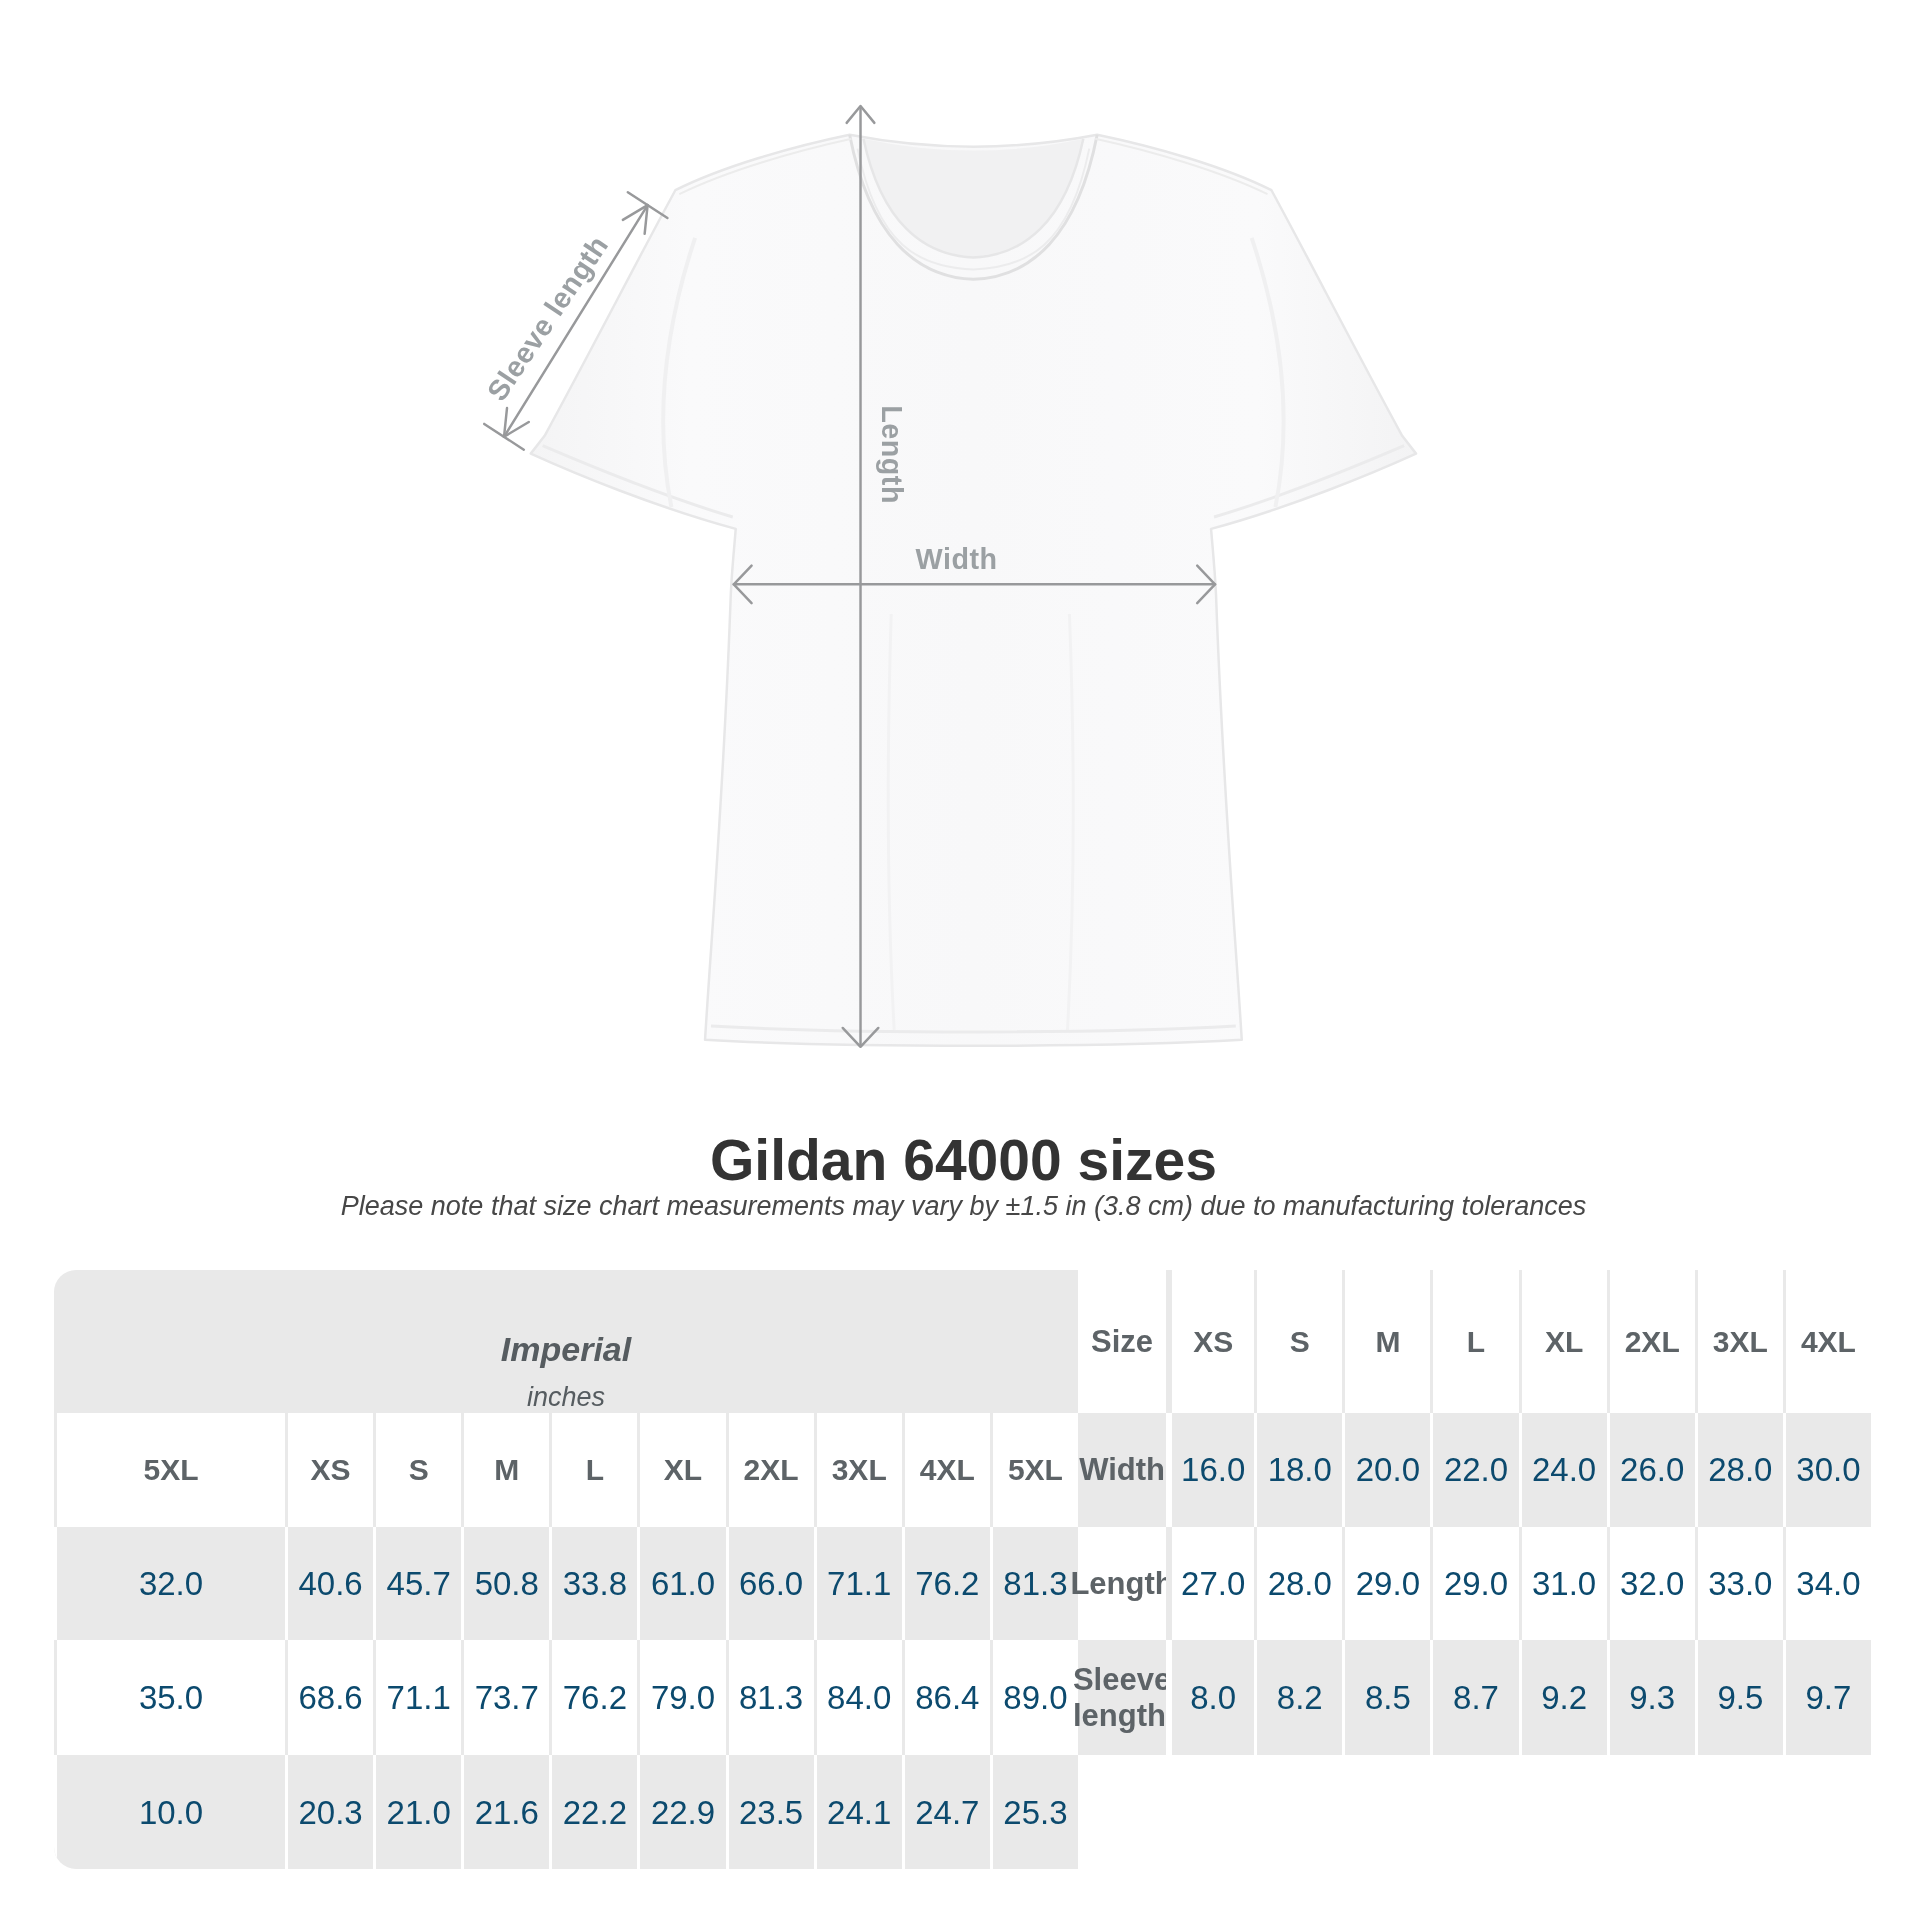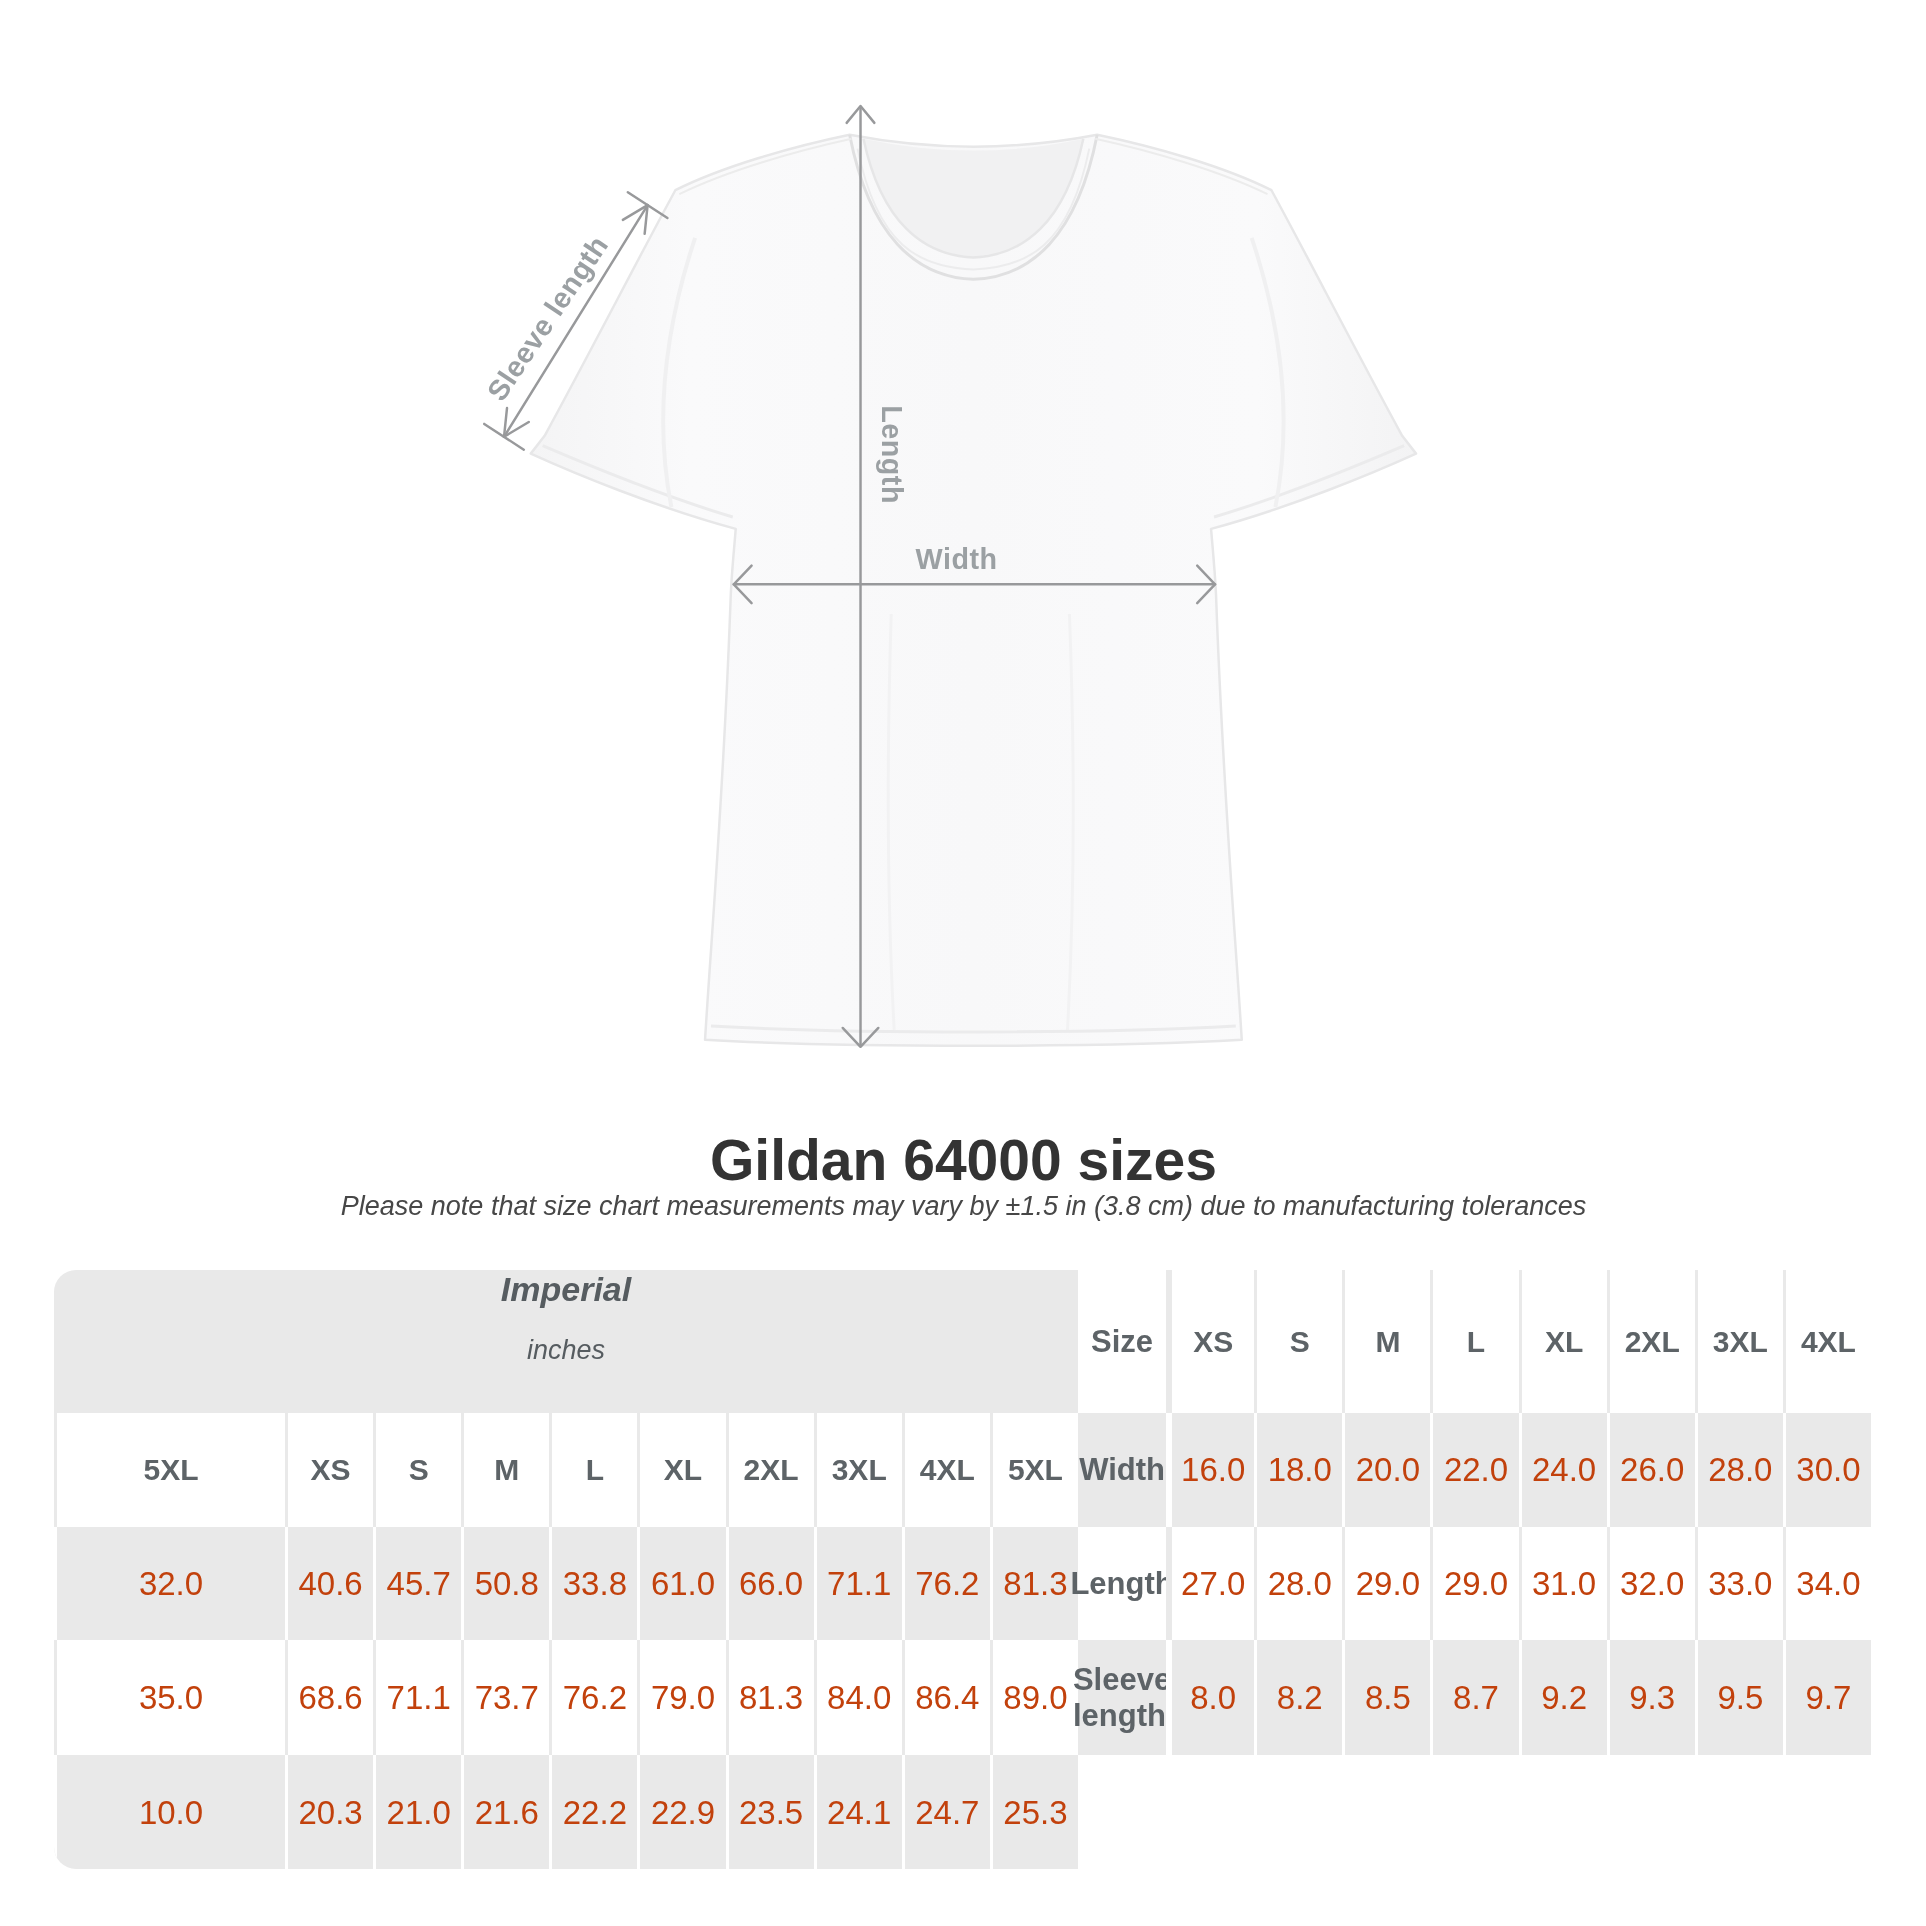--- a/index.html
+++ b/index.html
@@ -15,23 +15,23 @@
   .tbl{position:absolute;left:54px;top:1270px;width:1817px;height:599px;border-radius:22px;
        overflow:hidden;display:grid;grid-template-columns:231px repeat(18,1fr);
        grid-template-rows:143px 114px 113px 115px 115px;}
   .cell{display:flex;align-items:center;justify-content:center;min-width:0;}
   .rg{background:#e9e9e9;--sep:#ffffff;}
   .rw{background:#ffffff;text-align:right;--sep:#e9e9e9;}
   .sep{border-left:3px solid var(--sep);}
   .sepw{border-left:6px solid var(--sep);}
   .lbl{font-weight:bold;font-size:31px;color:#5d6367;}
   .hsz{font-weight:bold;font-size:30px;color:#5d6367;}
-  .v{font-size:33px;color:#c2410c;}
+  .v{font-size:33px;color:#0c4a6e;}
   .band{background:#e9e9e9;display:flex;flex-direction:column;align-items:center;
-        justify-content:flex-start;gap:26px;}
+        justify-content:flex-end;gap:13px;}
   .band-imperial{grid-column:1/11;}
   .band-metric{grid-column:11/20;}
   .bl{font-style:italic;font-weight:bold;font-size:34px;color:#565c60;}
   .bs{font-style:italic;font-size:27px;color:#565c60;}
 </style>
 </head>
 <body>
 
 <div class="page">
 

